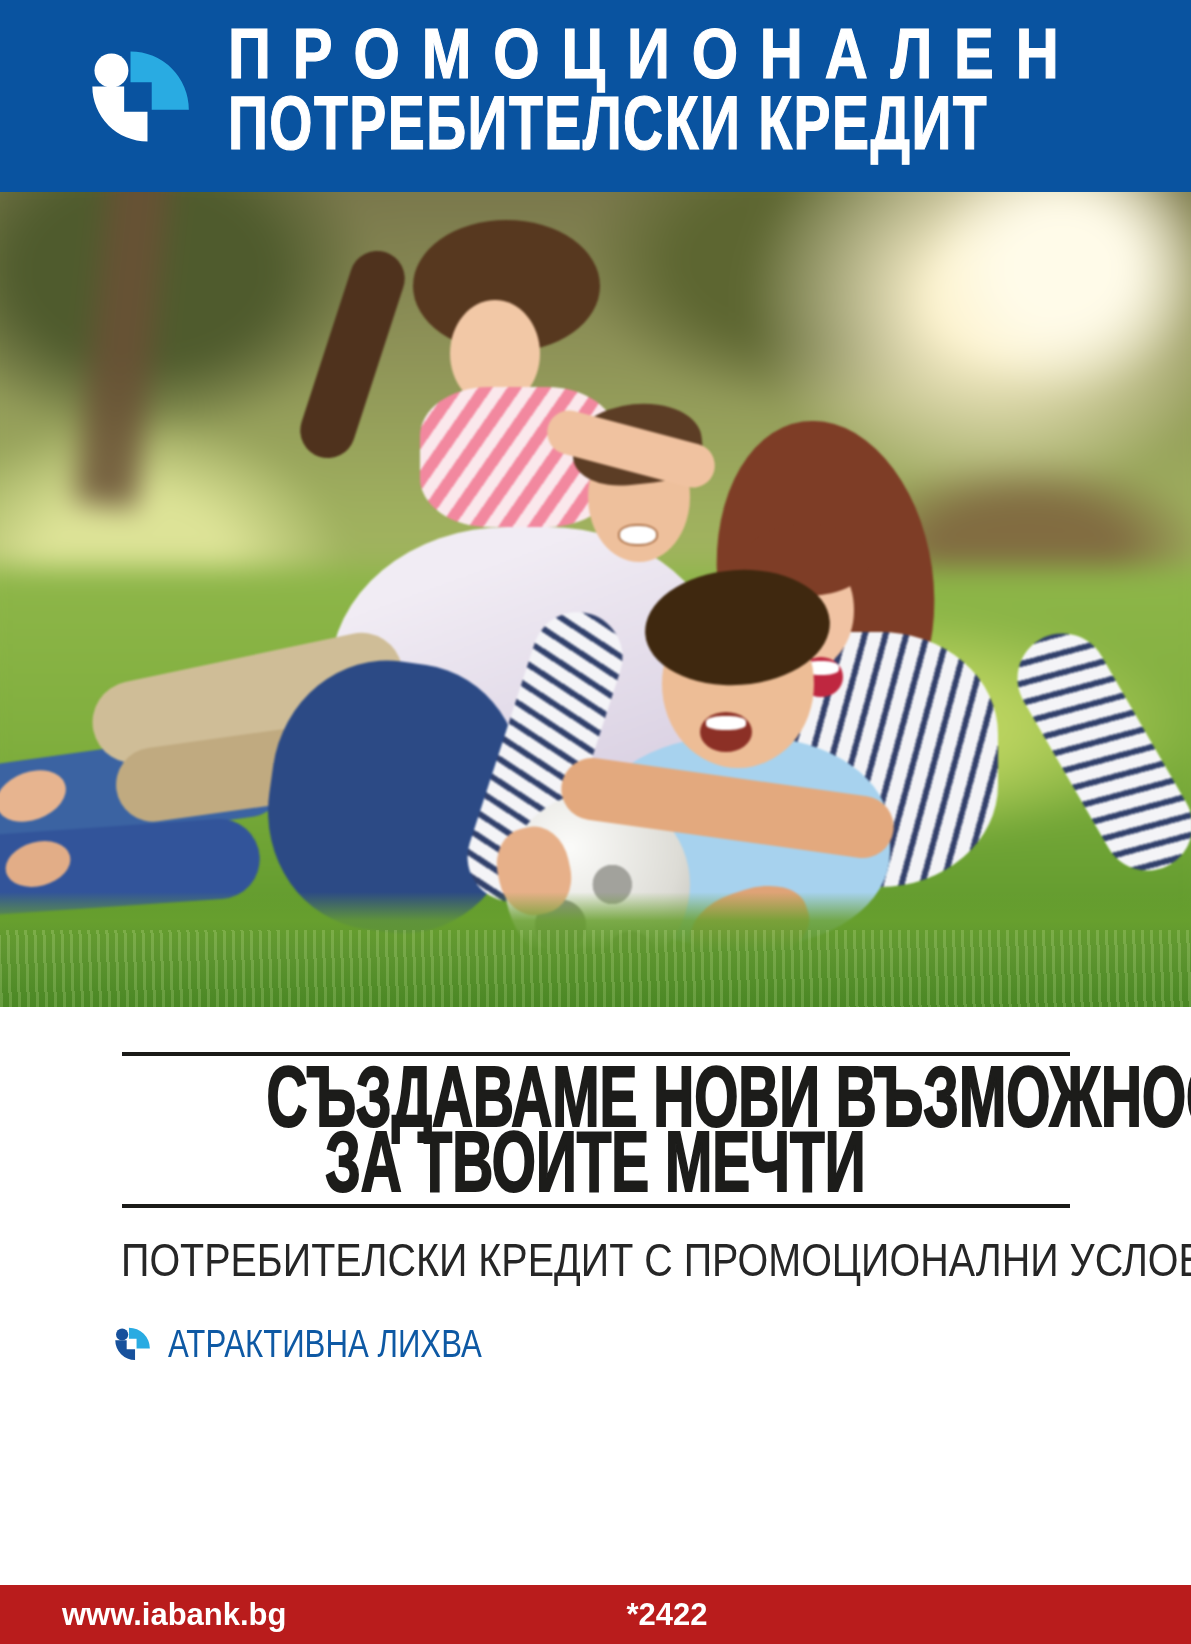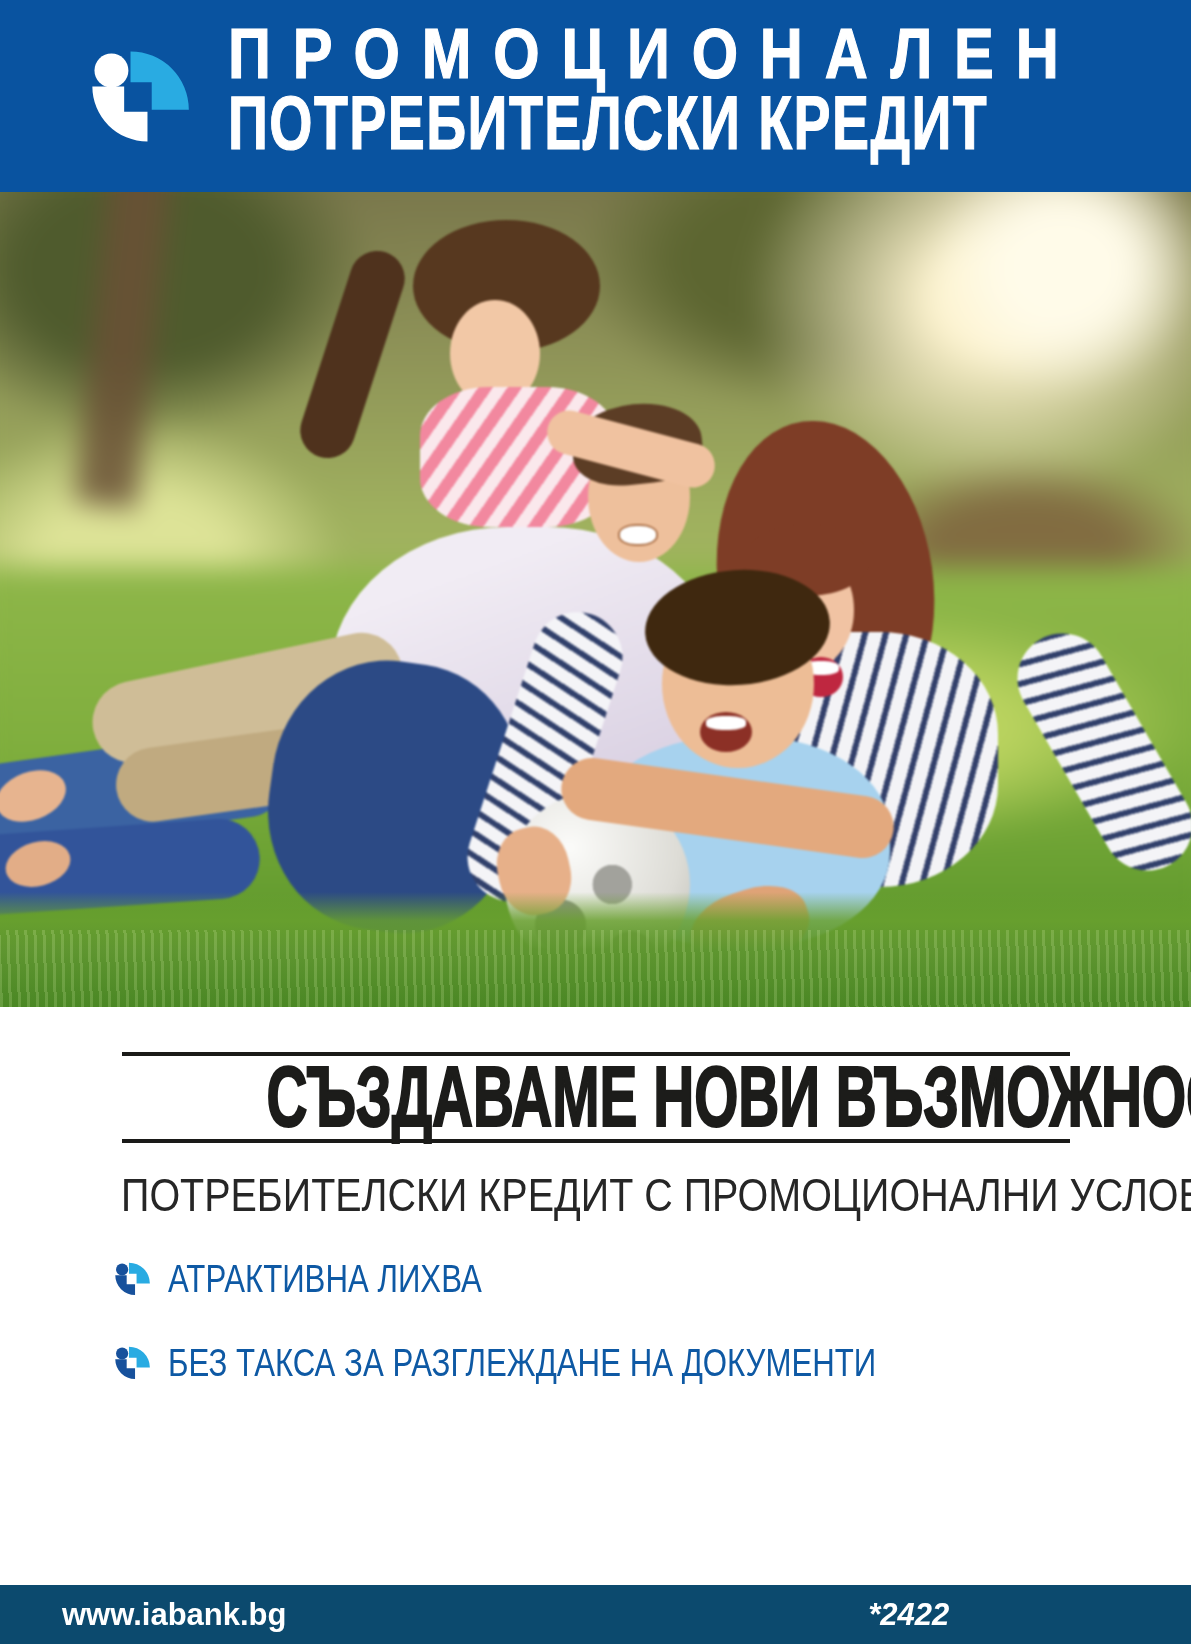--- a/index.html
+++ b/index.html
@@ -91,24 +91,24 @@
   .hl-line span{display:inline-block;transform:scaleX(.66);transform-origin:center;-webkit-text-stroke:2.2px #1c1c1a;}
   .subhead{margin:26px 0 0 121px;font-size:47px;line-height:52px;color:#262626;white-space:nowrap;}
   .subhead span{display:inline-block;transform:scaleX(.84);transform-origin:0 50%;}
   .bullets{list-style:none;margin:38px 0 0 113px;padding:0;}
   .bullets li{display:flex;align-items:center;height:40px;margin-bottom:44px;}
   .bullet-logo{width:38px;height:38px;flex:0 0 38px;color:#17519c;--accent:#29abe2;}
   .bullet-label{margin-left:17px;font-size:39px;line-height:40px;color:#0e59a4;white-space:nowrap;}
   .bullet-label span{display:inline-block;transform:scaleX(.8);transform-origin:0 50%;}
 
   
-  .footbar{position:absolute;left:0;right:0;bottom:0;height:59px;background:#0c4a6e;color:#fff;
+  .footbar{position:absolute;left:0;right:0;bottom:0;height:59px;background:#b91c1c;color:#fff;
            display:flex;align-items:center;font-weight:bold;font-size:31px;}
   .foot-left{flex:1;padding-left:62px;text-align:left;}
-  .foot-center{flex:1;text-align:center;font-style:italic;}
+  .foot-center{flex:1;text-align:left;}
   .foot-right{flex:1;padding-right:68px;text-align:right;}
 </style>
 </head>
 <body>
 
 <svg width="0" height="0" style="position:absolute" aria-hidden="true">
   <symbol id="ia-logo" viewBox="0 0 100 100">
     <circle cx="24" cy="25" r="16" fill="currentColor"></circle>
     <path d="M42 7 A55 55 0 0 1 97 62 L62 62 L62 36 L42 36 Z" fill="var(--accent,#29abe2)"></path>
     <path d="M6 40 A52 52 0 0 0 58 92 L58 64 L36 64 L36 40 Z" fill="currentColor"></path>
@@ -179,38 +179,33 @@
       <div class="handr"></div>
     </div>
     <div class="grass-fore" aria-hidden="true"></div>
     <div class="grass-tex" aria-hidden="true"></div>
   </div>
 
   <main class="content">
     <div class="rule rule-top"></div>
     <h1 class="headline">
       <div class="hl-line"><span>СЪЗДАВАМЕ НОВИ ВЪЗМОЖНОСТИ</span></div>
+      <div class="hl-line"><span>ЗА ТВОИТЕ МЕЧТИ</span></div>
     </h1>
     <div class="rule rule-bot"></div>
 
     <p class="subhead"><span>ПОТРЕБИТЕЛСКИ КРЕДИТ С ПРОМОЦИОНАЛНИ УСЛОВИЯ:</span></p>
 
     <ul class="bullets">
       <li>
         <svg class="bullet-logo">
             <use href="#ia-logo"></use>
           </svg>
         <div class="bullet-label"><span>АТРАКТИВНА ЛИХВА</span></div>
       </li>
-      <li>
-        <svg class="bullet-logo">
-            <use href="#ia-logo"></use>
-          </svg>
-        <div class="bullet-label"><span>БЕЗ ТАКСА ЗА РАЗГЛЕЖДАНЕ НА ДОКУМЕНТИ</span></div>
-      </li>
     </ul>
   </main>
 
   <footer class="footbar">
     <div class="foot-left">www.iabank.bg</div>
     <div class="foot-center">*2422</div>
   </footer>
 
 </div>
 

